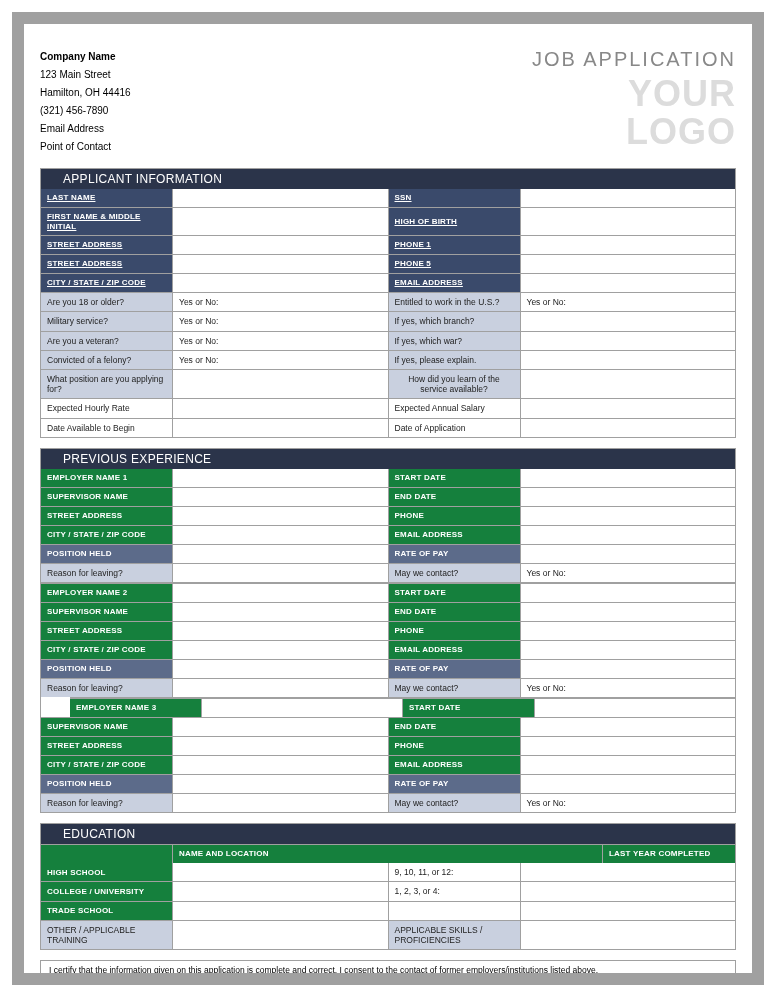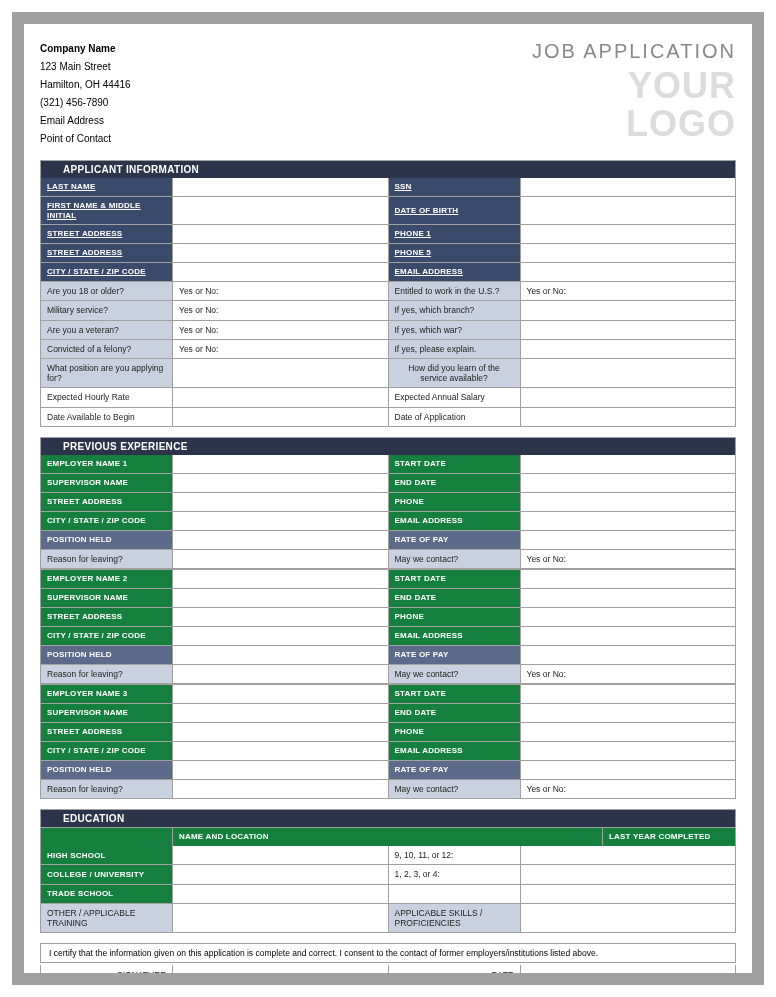--- a/index.html
+++ b/index.html
@@ -16,20 +16,21 @@
     height: 100%;
     padding: 16px 16px 10px 16px;
     position: relative;
     overflow: hidden;
   }
   .header {
     display: flex;
     justify-content: space-between;
     align-items: flex-start;
     margin-bottom: 12px;
+    margin-top: 8px;
   }
   .company-info { font-size: 10px; line-height: 1.8; }
   .company-info .cname { font-weight: bold; }
   .title-area { text-align: right; }
   .title-area .title {
     font-size: 20px;
     letter-spacing: 2px;
     color: #888;
     font-weight: 300;
     margin-bottom: 4px;
@@ -42,22 +43,22 @@
     line-height: 1.05;
   }
 
   .sec {
     border: 1px solid #a0a0a0;
     margin-bottom: 10px;
   }
   .sec-hdr {
     background: #2b344a;
     color: #fff;
-    font-size: 10px;
-    font-weight: bold;
+    font-size: 12px;
+    font-weight: normal;
     padding: 3px 20px 3px 22px;
     letter-spacing: 0.3px;
   }
   .row {
     display: flex;
     border-top: 1px solid #a0a0a0;
   }
   .row:first-of-type { border-top: none; }
   .cell {
     border-right: 1px solid #a0a0a0;
@@ -133,21 +134,21 @@
     <div id="applicant-rows">
         <div class="row">
           <div class="cell w-lab lbl-dark" style="">LAST NAME</div>
           <div class="cell w-val lbl-white" style=""></div>
           <div class="cell w-lab2 lbl-dark" style="">SSN</div>
           <div class="cell w-val2 lbl-white" style=""></div>
         </div>
         <div class="row">
           <div class="cell w-lab lbl-dark" style="">FIRST NAME &amp; MIDDLE INITIAL</div>
           <div class="cell w-val lbl-white" style=""></div>
-          <div class="cell w-lab2 lbl-dark" style="">DATE OF BIRTH</div>
+          <div class="cell w-lab2 lbl-dark" style="">HIGH OF BIRTH</div>
           <div class="cell w-val2 lbl-white" style=""></div>
         </div>
         <div class="row">
           <div class="cell w-lab lbl-dark" style="">STREET ADDRESS</div>
           <div class="cell w-val lbl-white" style=""></div>
           <div class="cell w-lab2 lbl-dark" style="">PHONE 1</div>
           <div class="cell w-val2 lbl-white" style=""></div>
         </div>
         <div class="row">
           <div class="cell w-lab lbl-dark" style="">STREET ADDRESS</div>
@@ -274,21 +275,21 @@
           <div class="cell w-val lbl-white" style=""></div>
           <div class="cell w-lab2 lbl-steel" style="">RATE OF PAY</div>
           <div class="cell w-val2 lbl-white" style=""></div>
         </div>
         <div class="row">
           <div class="cell w-lab lbl-light" style="">Reason for leaving?</div>
           <div class="cell w-val lbl-white" style=""></div>
           <div class="cell w-lab2 lbl-light" style="">May we contact?</div>
           <div class="cell w-val2 lbl-white" style="">Yes or No:</div>
         </div>
-        <div class="row" style="border-top: 2px solid rgb(160, 160, 160);">
+        <div class="row" style="border-top: 2px solid rgb(160, 160, 160); margin-left: 29px;">
           <div class="cell w-lab lbl-dark2" style="">EMPLOYER NAME 3</div>
           <div class="cell w-val lbl-white" style=""></div>
           <div class="cell w-lab2 lbl-dark2" style="">START DATE</div>
           <div class="cell w-val2 lbl-white" style=""></div>
         </div>
         <div class="row">
           <div class="cell w-lab lbl-dark2" style="">SUPERVISOR NAME</div>
           <div class="cell w-val lbl-white" style=""></div>
           <div class="cell w-lab2 lbl-dark2" style="">END DATE</div>
           <div class="cell w-val2 lbl-white" style=""></div>

